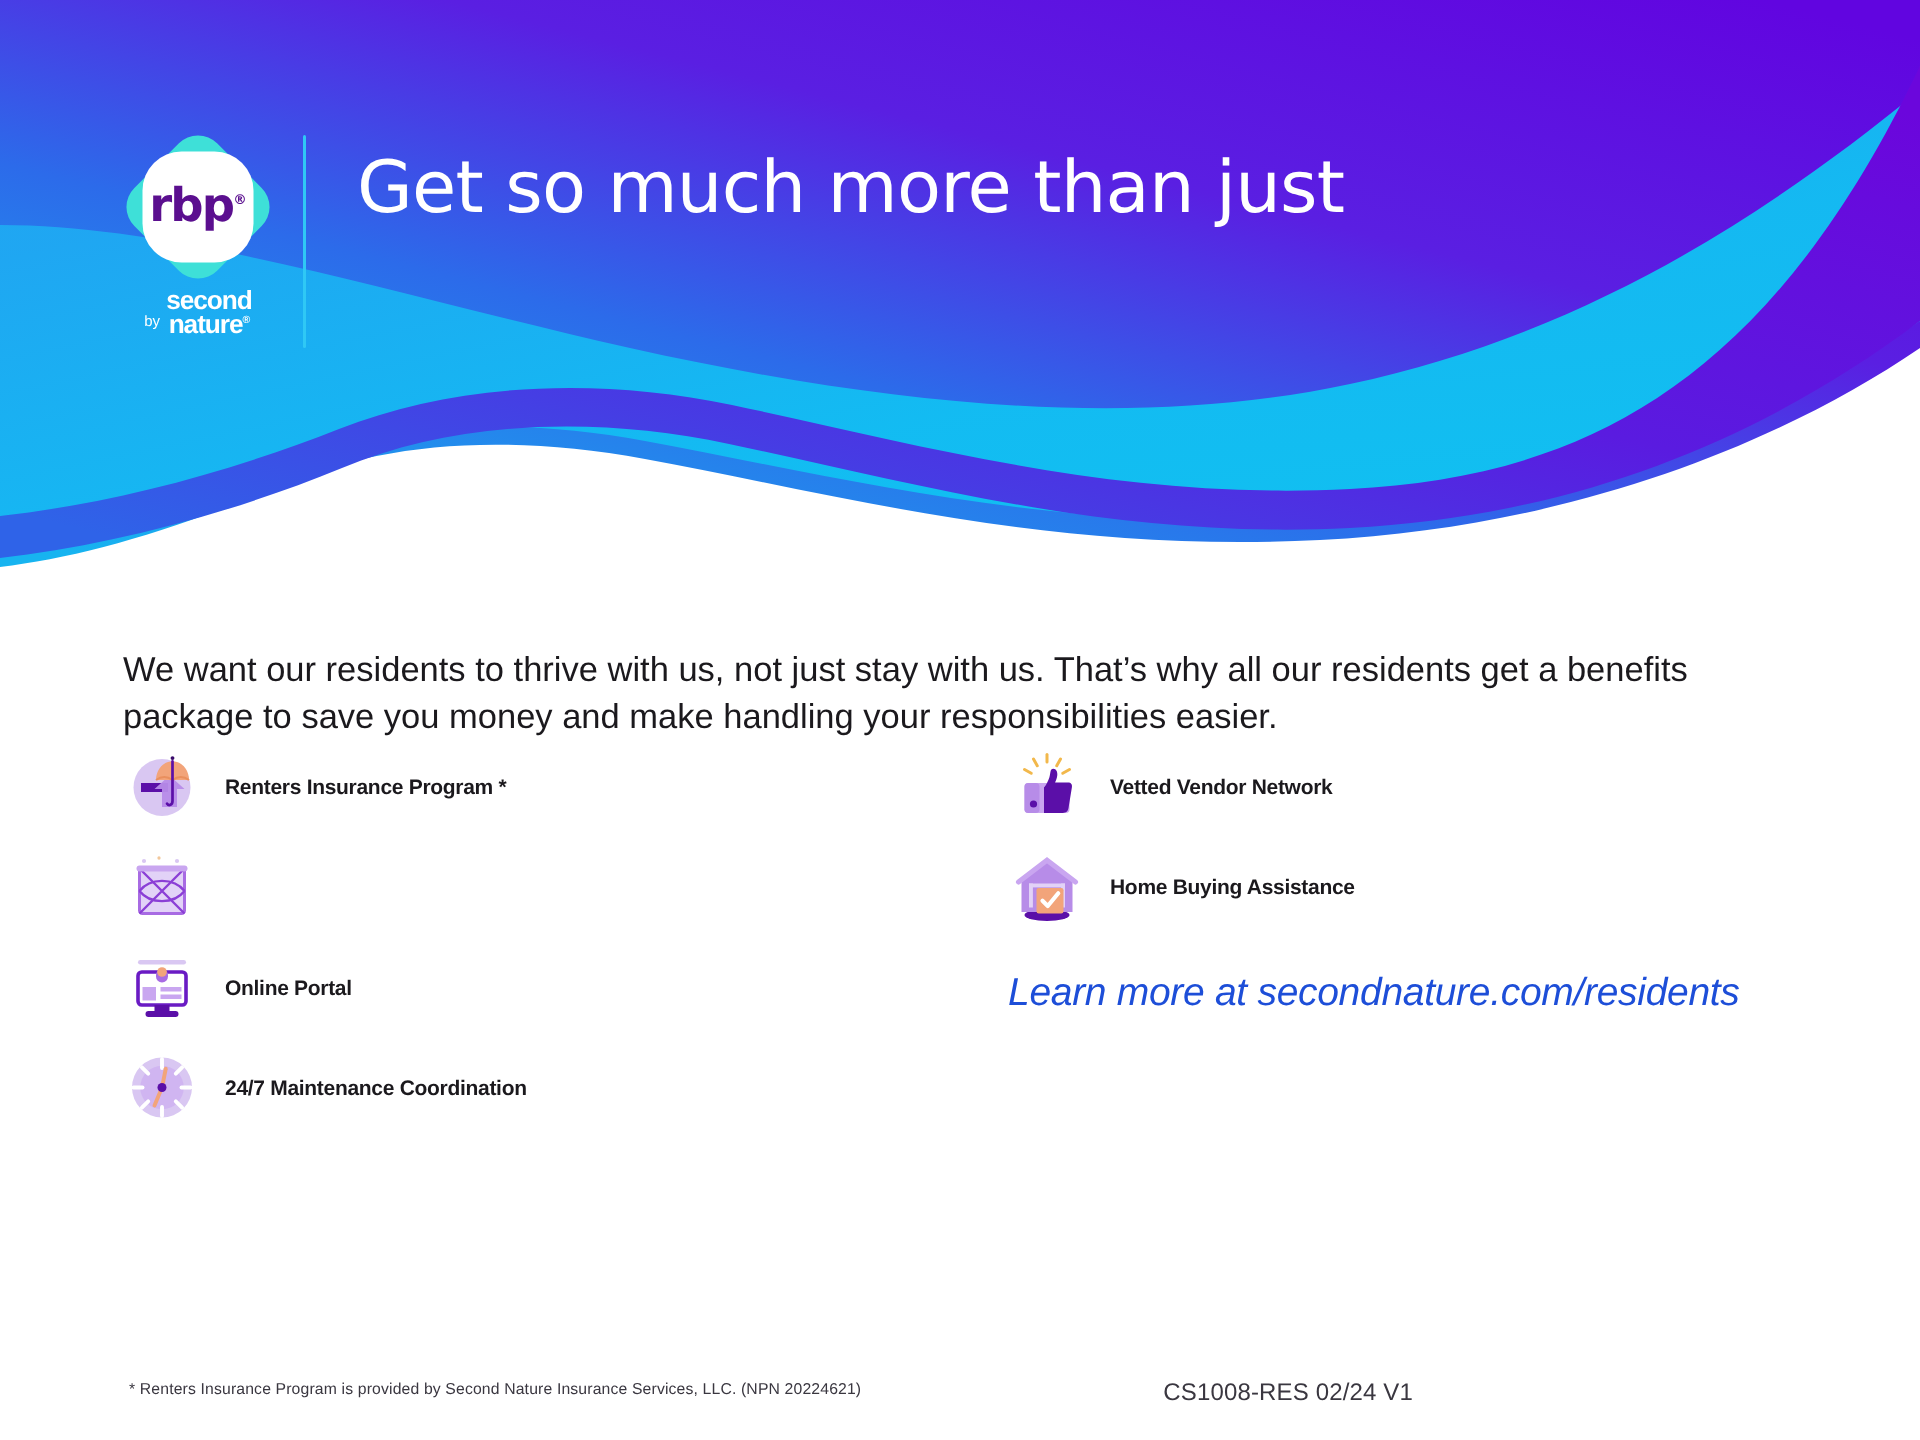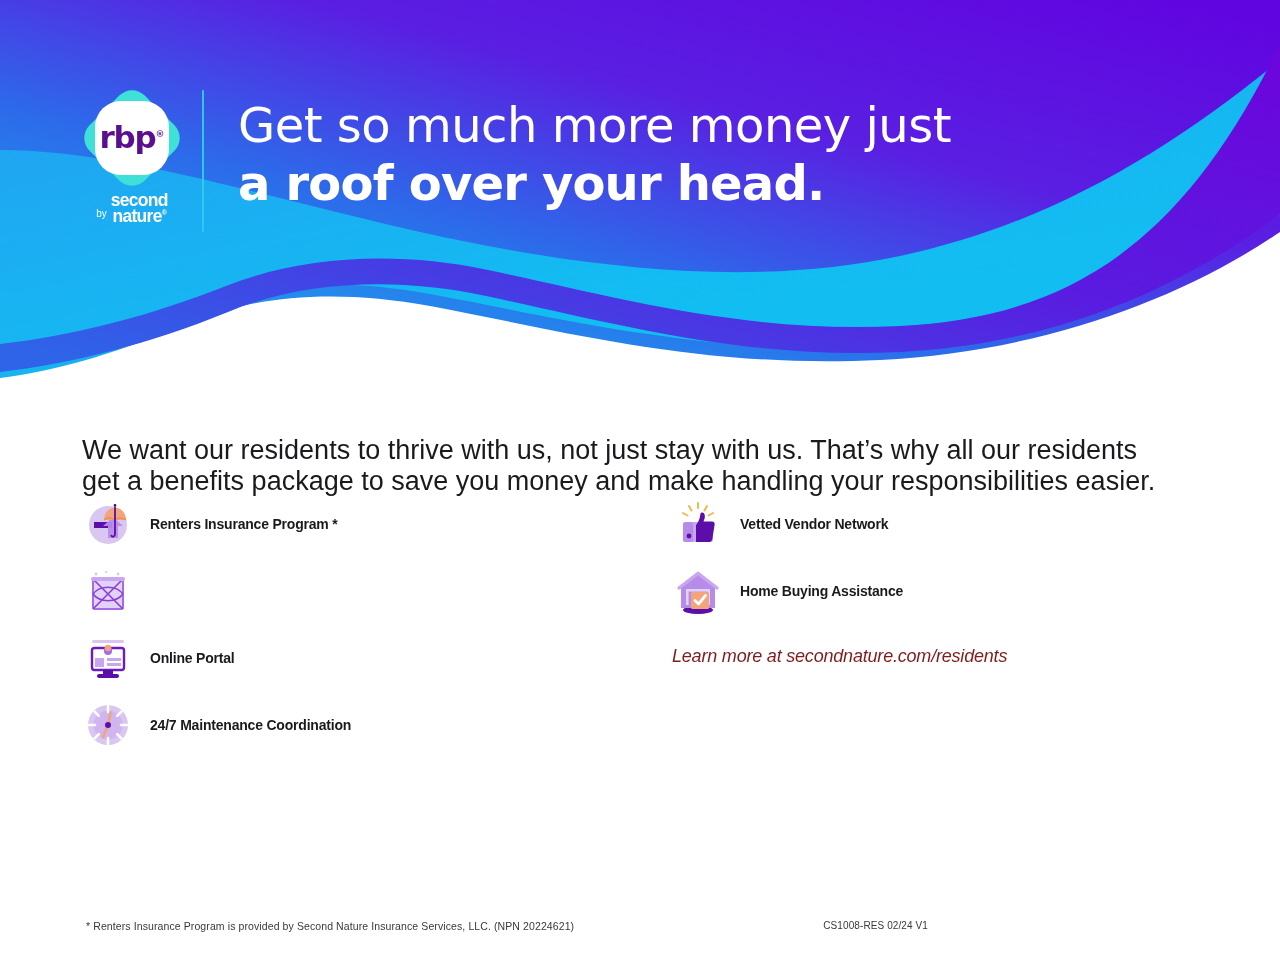--- a/index.html
+++ b/index.html
@@ -151,21 +151,21 @@
     letter-spacing: -0.8px;
     white-space: nowrap;
   }
 
   
   .intro {
     position: absolute;
     left: 82px;
     top: 408px;
     width: 1090px;
-    font-size: 27px;
+    font-size: 23px;
     line-height: 31px;
     color: #1b191d;
   }
 
   .benefits {
     position: absolute;
     left: 82px;
     top: 498px;
     width: 1110px;
   }
@@ -194,23 +194,23 @@
     font-weight: 600;
     color: #1b191d;
     letter-spacing: -0.2px;
     white-space: nowrap;
   }
 
   .learn-more {
     position: absolute;
     left: 590px;
     top: 148px;
-    font-size: 18px;
+    font-size: 26px;
     font-style: italic;
-    color: #7f1d1d;
+    color: #1d4ed8;
     letter-spacing: -0.2px;
     white-space: nowrap;
   }
 
   
   .footer {
     position: absolute;
     left: 0;
     bottom: 24px;
     width: 1024px;
@@ -219,23 +219,23 @@
   .footer-left {
     position: absolute;
     left: 86px;
     top: 0;
     font-size: 10.5px;
     color: #3a3740;
     letter-spacing: 0.1px;
   }
   .footer-right {
     position: absolute;
-    right: 96px;
+    right: 82px;
     top: 0;
-    font-size: 10px;
+    font-size: 16px;
     color: #3a3740;
     letter-spacing: 0.1px;
   }
 </style>
 </head>
 <body>
 
 <div class="hero">
   <svg class="hero-svg" viewBox="0 0 1280 380" preserveAspectRatio="none">
     <defs>
@@ -285,22 +285,21 @@
         <span class="logo-sn">
           <span class="logo-sn-l1">second</span>
           <span class="logo-sn-l2"><span>nature</span><span class="reg2">®</span></span>
         </span>
       </div>
     </div>
 
     <div class="divider-rule"></div>
 
     <div class="headline">
-      <div class="headline-l1">Get so much more money just</div>
-      <div class="headline-l2">a roof over your head.</div>
+      <div class="headline-l1">Get so much more than just</div>
     </div>
   </div>
 </div>
 
 <p class="intro">We want our residents to thrive with us, not just stay with us. That’s why all our residents get a benefits package to save you money and make handling your responsibilities easier.</p>
 
 <div class="benefits">
 
   <div class="col col-left">
 

